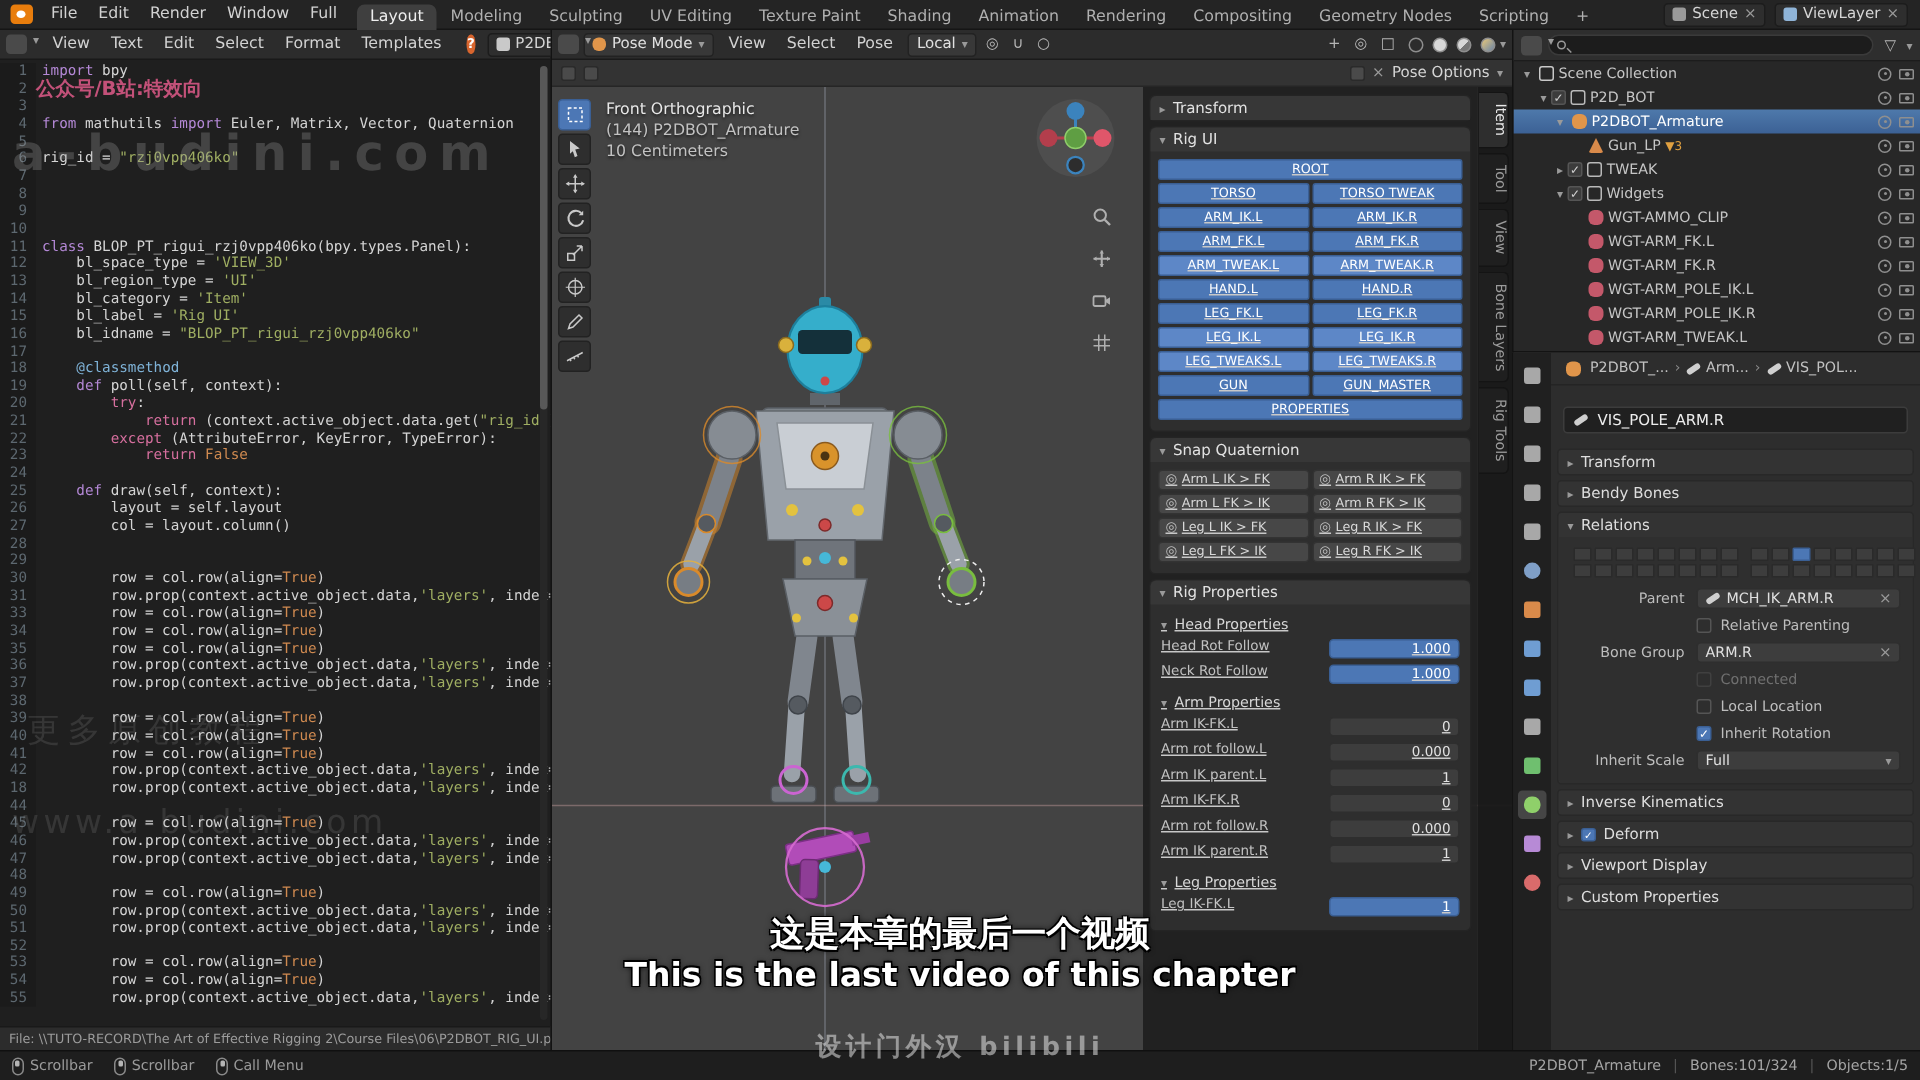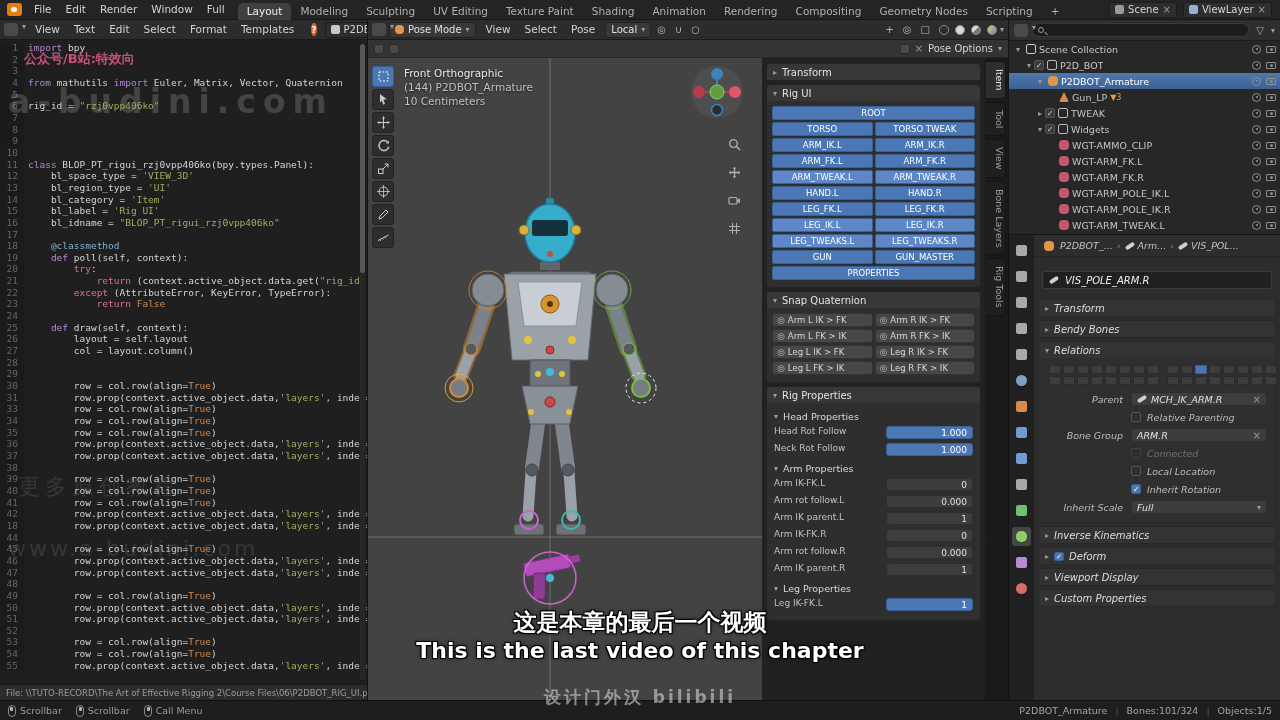--- a/index.html
+++ b/index.html
@@ -73,21 +73,21 @@
   display:flex;align-items:center;justify-content:center;}
 .vtool.active{background:#4c77b5;border-color:#3a5f94;color:#fff;}
 #nav-gizmo{position:absolute;left:321px;top:6px;}
 #vp-sideicons{position:absolute;left:358px;top:78px;display:flex;flex-direction:column;gap:12px;color:#c2c2c2;opacity:.85;}
 .sideic{width:16px;height:16px;display:flex;align-items:center;justify-content:center;}
 
 
 #npanel{position:absolute;right:23px;top:0;width:223px;bottom:0;background:rgba(32,32,32,.95);padding:2px 0;overflow:hidden;}
 .panel{margin:3px 4px;background:#2e2e2e;border:1px solid #242424;border-radius:4px;}
 .panel-h{height:16px;display:flex;align-items:center;gap:5px;padding:0 6px;background:#373737;border-radius:4px 4px 0 0;color:#e2e2e2;font-size:10px;}
-.panel-b{padding:3px 5px 5px;}
+.panel-b{padding:3px 5px 5px;text-decoration:underline;}
 .rigbtn{height:14px;background:#4c77b5;border:1px solid #3a5f94;border-radius:2px;color:#fff;font-size:8.5px;
   display:flex;align-items:center;justify-content:center;overflow:hidden;white-space:nowrap;}
 .rigbtn.hot{background:#5d87c7;}
 .rigbtn.full{margin:2px 0;}
 .rigrow{display:grid;grid-template-columns:1fr 1fr;gap:2px;margin:2px 0;}
 .snaprow{display:grid;grid-template-columns:1fr 1fr;gap:2px;margin:2px 0;}
 .snapbtn{height:14px;background:#474747;border:1px solid #333;border-radius:3px;color:#d8d8d8;font-size:8.5px;
   display:flex;align-items:center;gap:3px;padding:0 4px;white-space:nowrap;overflow:hidden;}
 .snapic{color:#bdbdbd;font-size:9px;}
 .subh{height:15px;display:flex;align-items:center;gap:5px;color:#d8d8d8;font-size:9.5px;margin:3px 2px 1px;}
@@ -135,21 +135,21 @@
 .ptab{width:19px;height:19px;border-radius:3px;display:flex;align-items:center;justify-content:center;}
 .ptab.active{background:#454545;}
 .picon{width:11px;height:11px;border-radius:2px;background:#a8a8a8;}
 .pi-world{background:#7f9fc7;border-radius:50%;}
 .pi-object{background:#d98a4a;}
 .pi-modifiers,.pi-physics{background:#6f9dd2;}
 .pi-object-data{background:#6fbf6f;}
 .pi-bone{background:#8fd06a;border-radius:5px;}
 .pi-bone-constraints{background:#b78ad6;}
 .pi-material{background:#d96b6b;border-radius:50%;}
-#props-main{position:absolute;left:25px;top:0;right:0;bottom:0;overflow:hidden;font-style:italic;}
+#props-main{position:absolute;left:25px;top:0;right:0;bottom:0;overflow:hidden;}
 #props-bread{height:22px;display:flex;align-items:center;gap:4px;padding:0 7px;border-bottom:1px solid #242424;font-size:9.5px;color:#c2c2c2;white-space:nowrap;}
 .bsep{color:#8a8a8a;}
 .bitem{display:flex;align-items:center;gap:3px;}
 .bone-ic{width:10px;height:4px;background:#cfcfcf;border-radius:2px;transform:rotate(-35deg);display:inline-block;flex:0 0 10px;}
 .pname{margin:14px 8px 10px;height:18px;background:#202020;border:1px solid #3c3c3c;border-radius:3px;
   display:flex;align-items:center;gap:6px;padding:0 6px;color:#ededed;font-size:10px;}
 .ppanel{margin:3px 4px;background:#333;border:1px solid #282828;border-radius:3px;}
 .pph{height:16px;display:flex;align-items:center;gap:5px;padding:0 6px;color:#dedede;font-size:10px;}
 .ppanel-b{background:#2f2f2f;border-radius:0 0 3px 3px;padding:3px 0 5px;}
 .lgrid{display:flex;gap:8px;margin:4px 10px 6px;}

